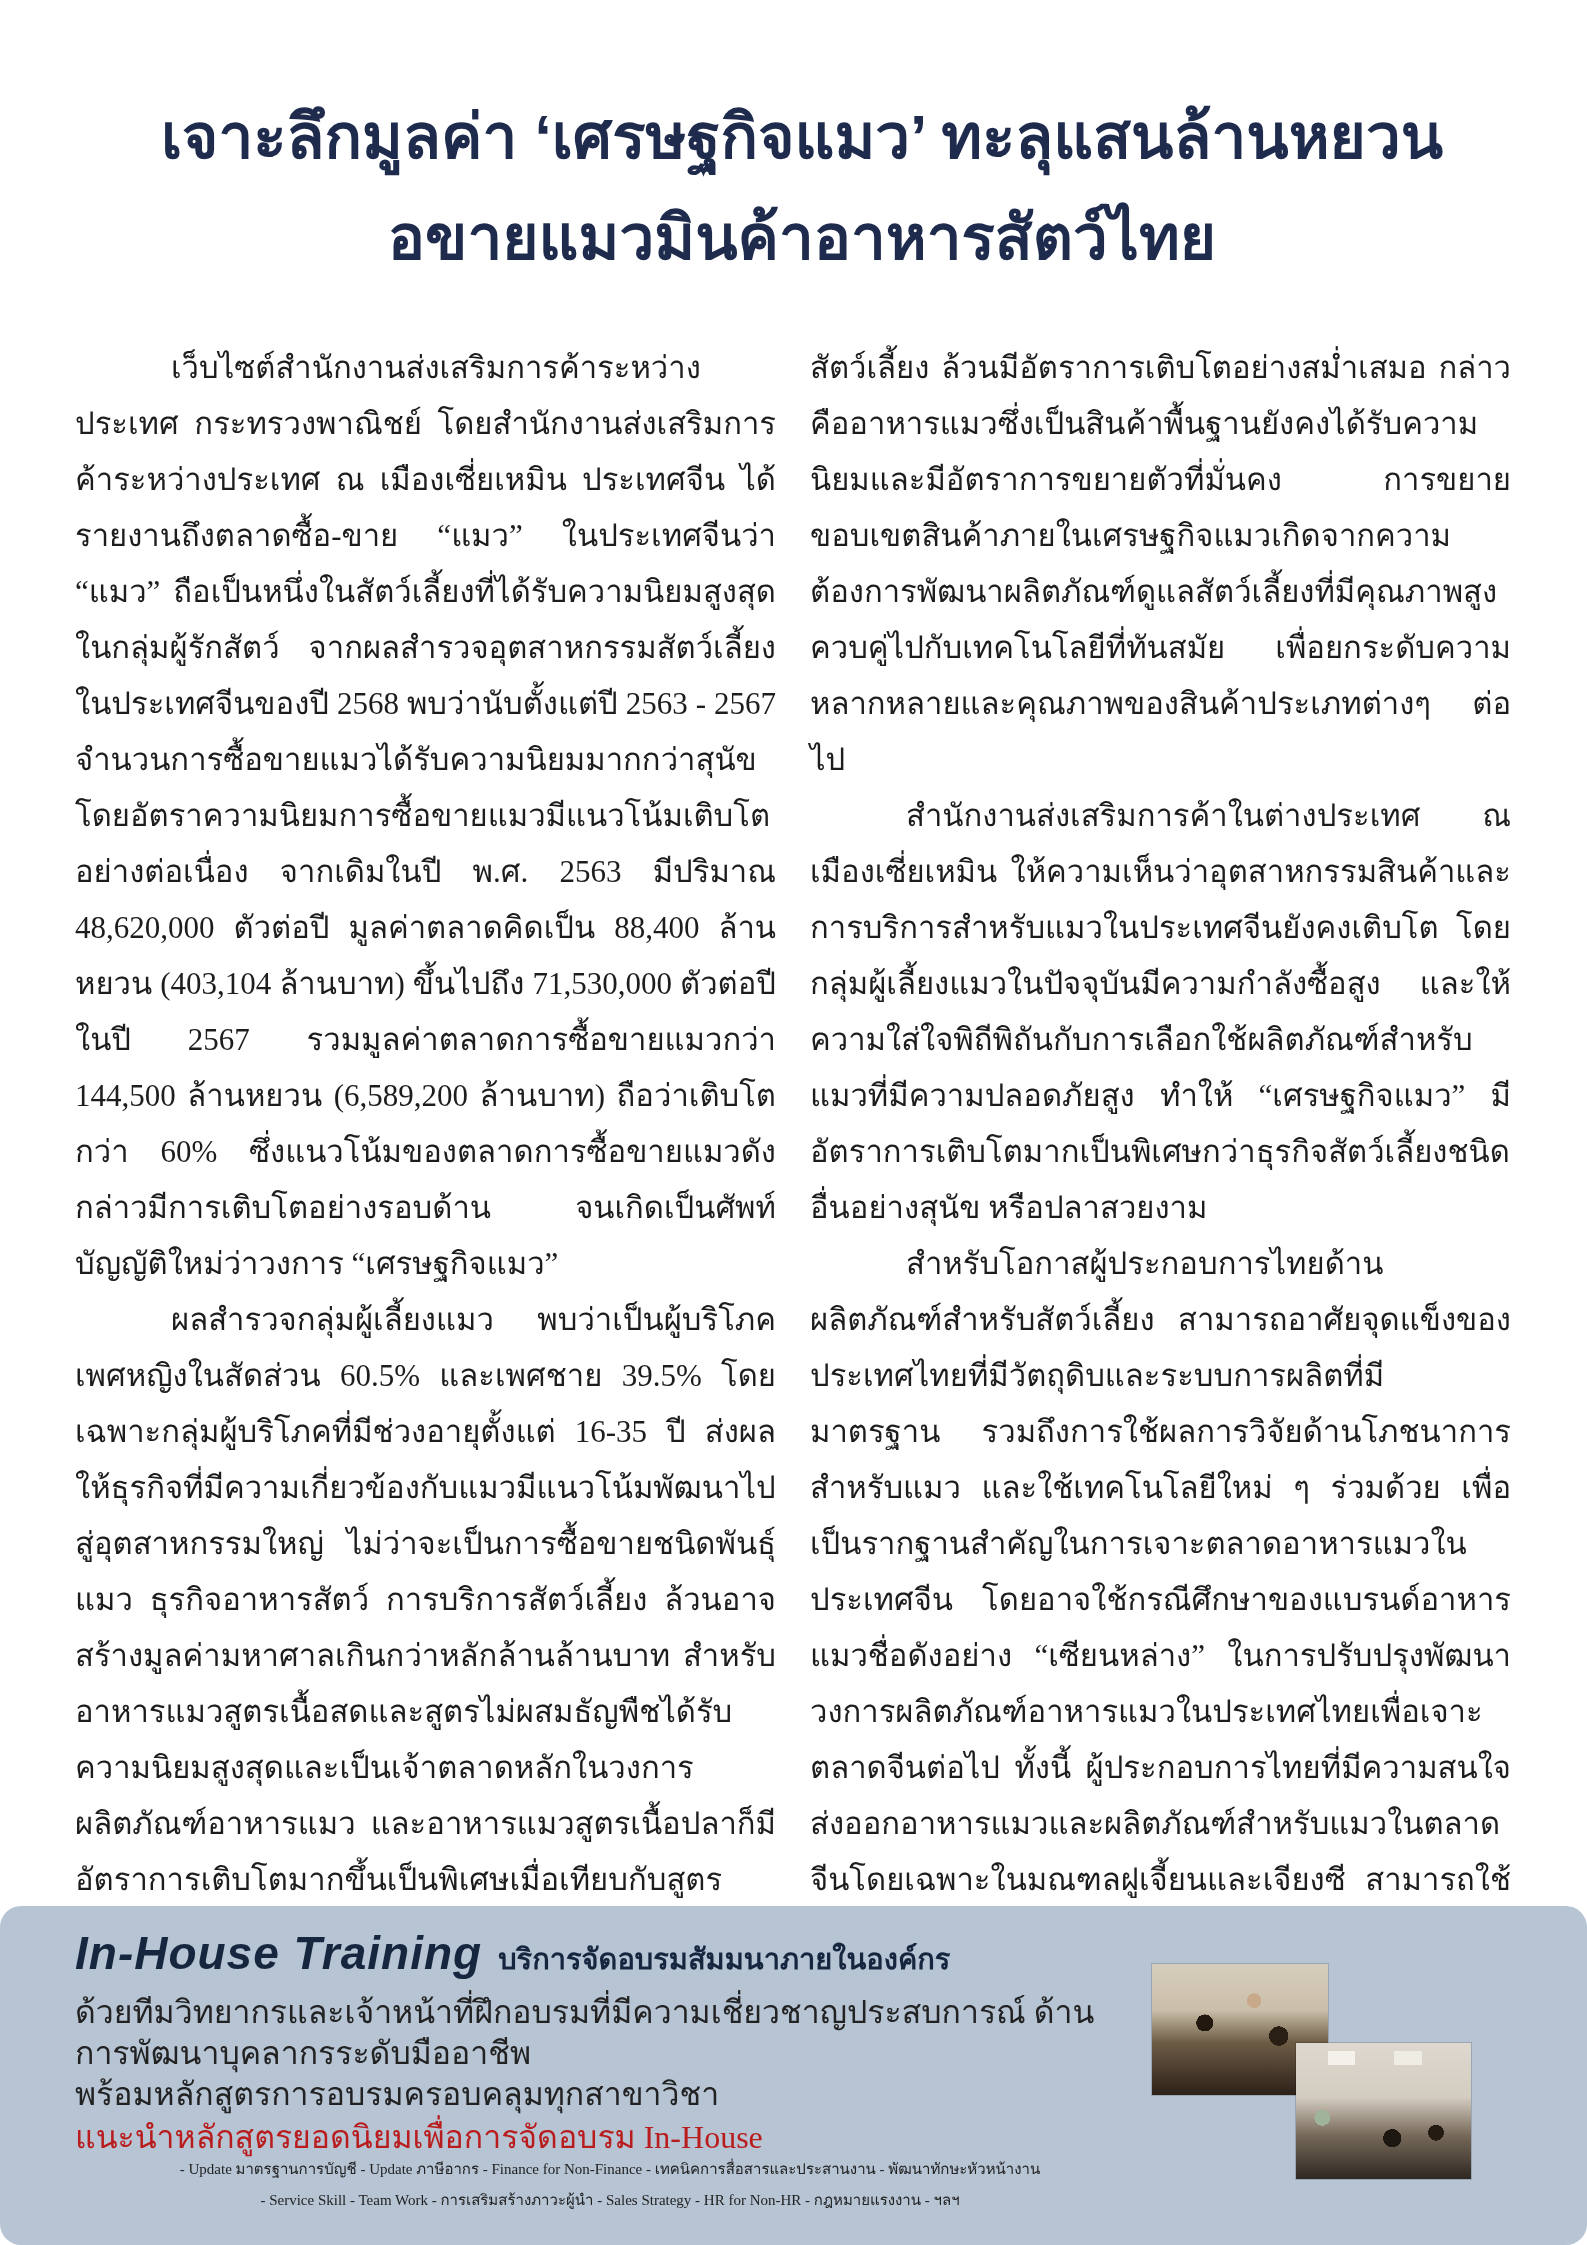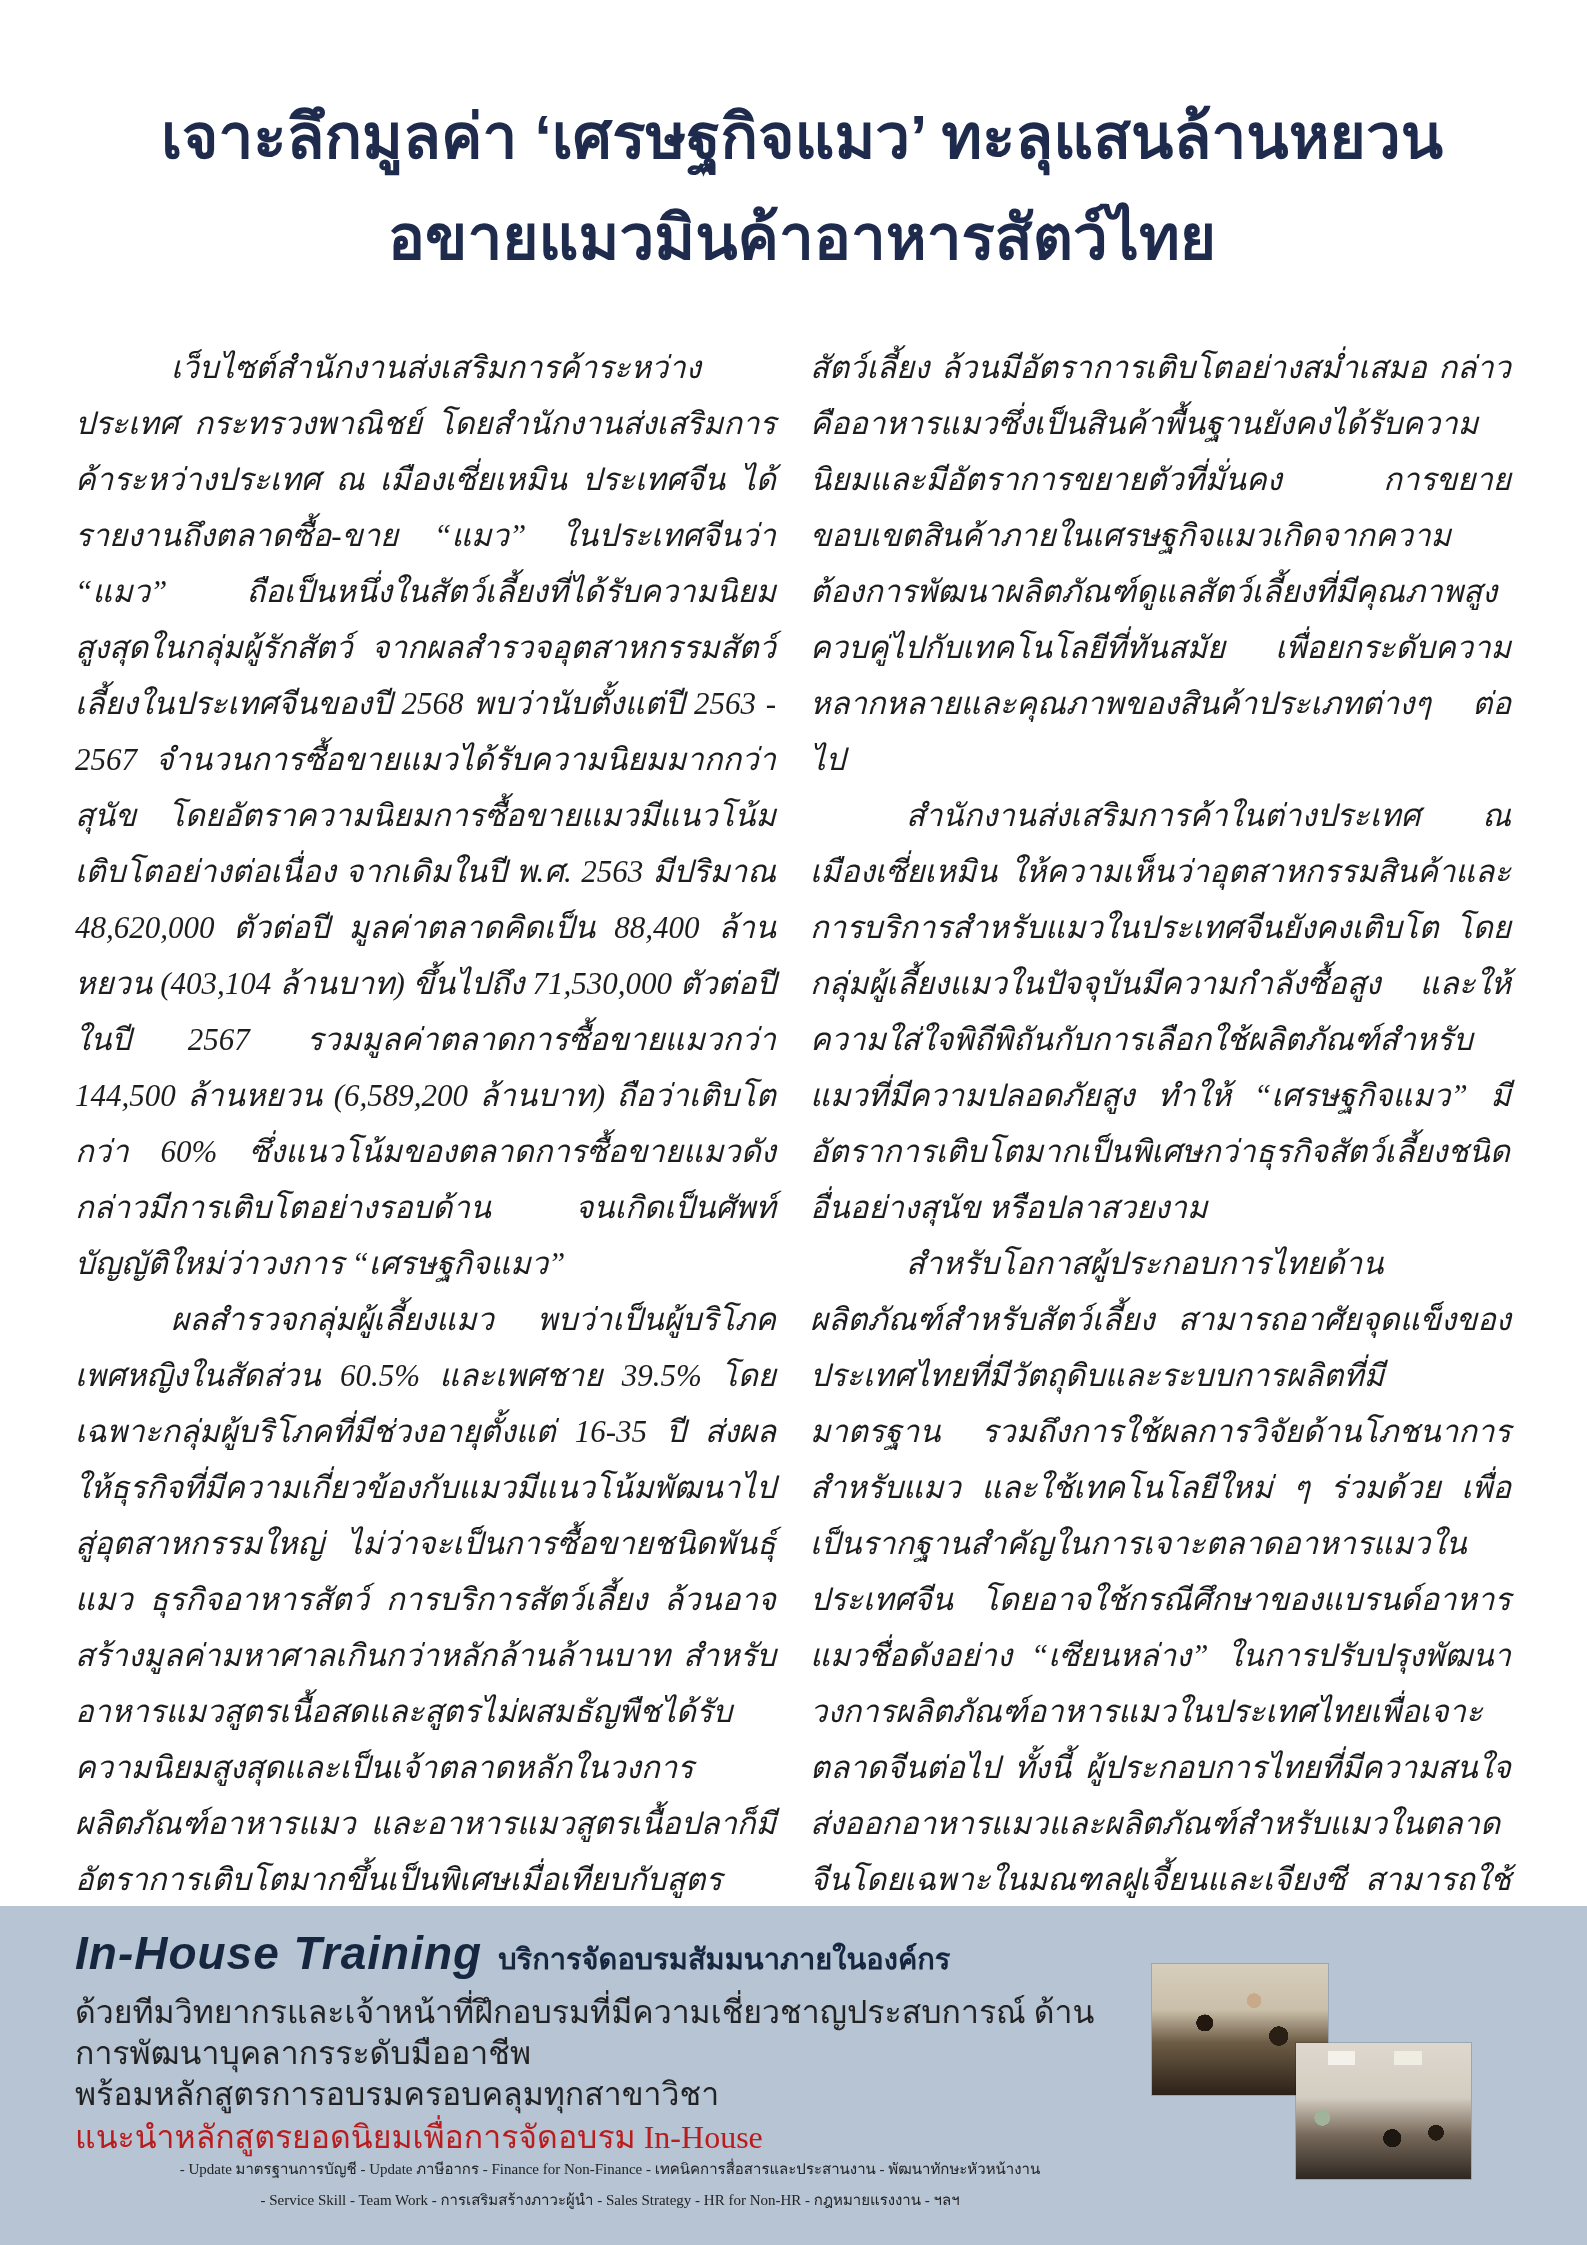--- a/index.html
+++ b/index.html
@@ -24,21 +24,20 @@
     font-size: 62px;
     line-height: 101px;
   }
   .headline .hl-line { display: block; padding-left: 17px; }
   .columns {
     position: absolute;
     top: 340px; left: 75px;
     width: 1437px;
     display: flex;
     gap: 34px;
-    font-style: italic;
   }
   .col {
     width: 701px;
     font-size: 31px;
     line-height: 56px;
     text-align: justify;
   }
   .para { margin: 0; }
   .para.indent { text-indent: 96px; }
   .end-logo-row {
@@ -46,20 +45,21 @@
     justify-content: center;
     margin-top: 26px;
   }
   .end-logo-row svg { width: 34px; height: 34px; display: block; }
 
   .footer {
     position: absolute;
     left: 0; top: 1906px;
     width: 1587px; height: 339px;
     background: #b6c4d4;
+    border-radius: 21px;
   }
   .footer-inner {
     position: absolute;
     left: 75px; top: 20px;
     width: 1070px;
     color: #222222;
   }
   .f-title { color: #16263f; margin-bottom: 10px; white-space: nowrap; }
   .f-title-en {
     font-family: "Liberation Sans", sans-serif;

